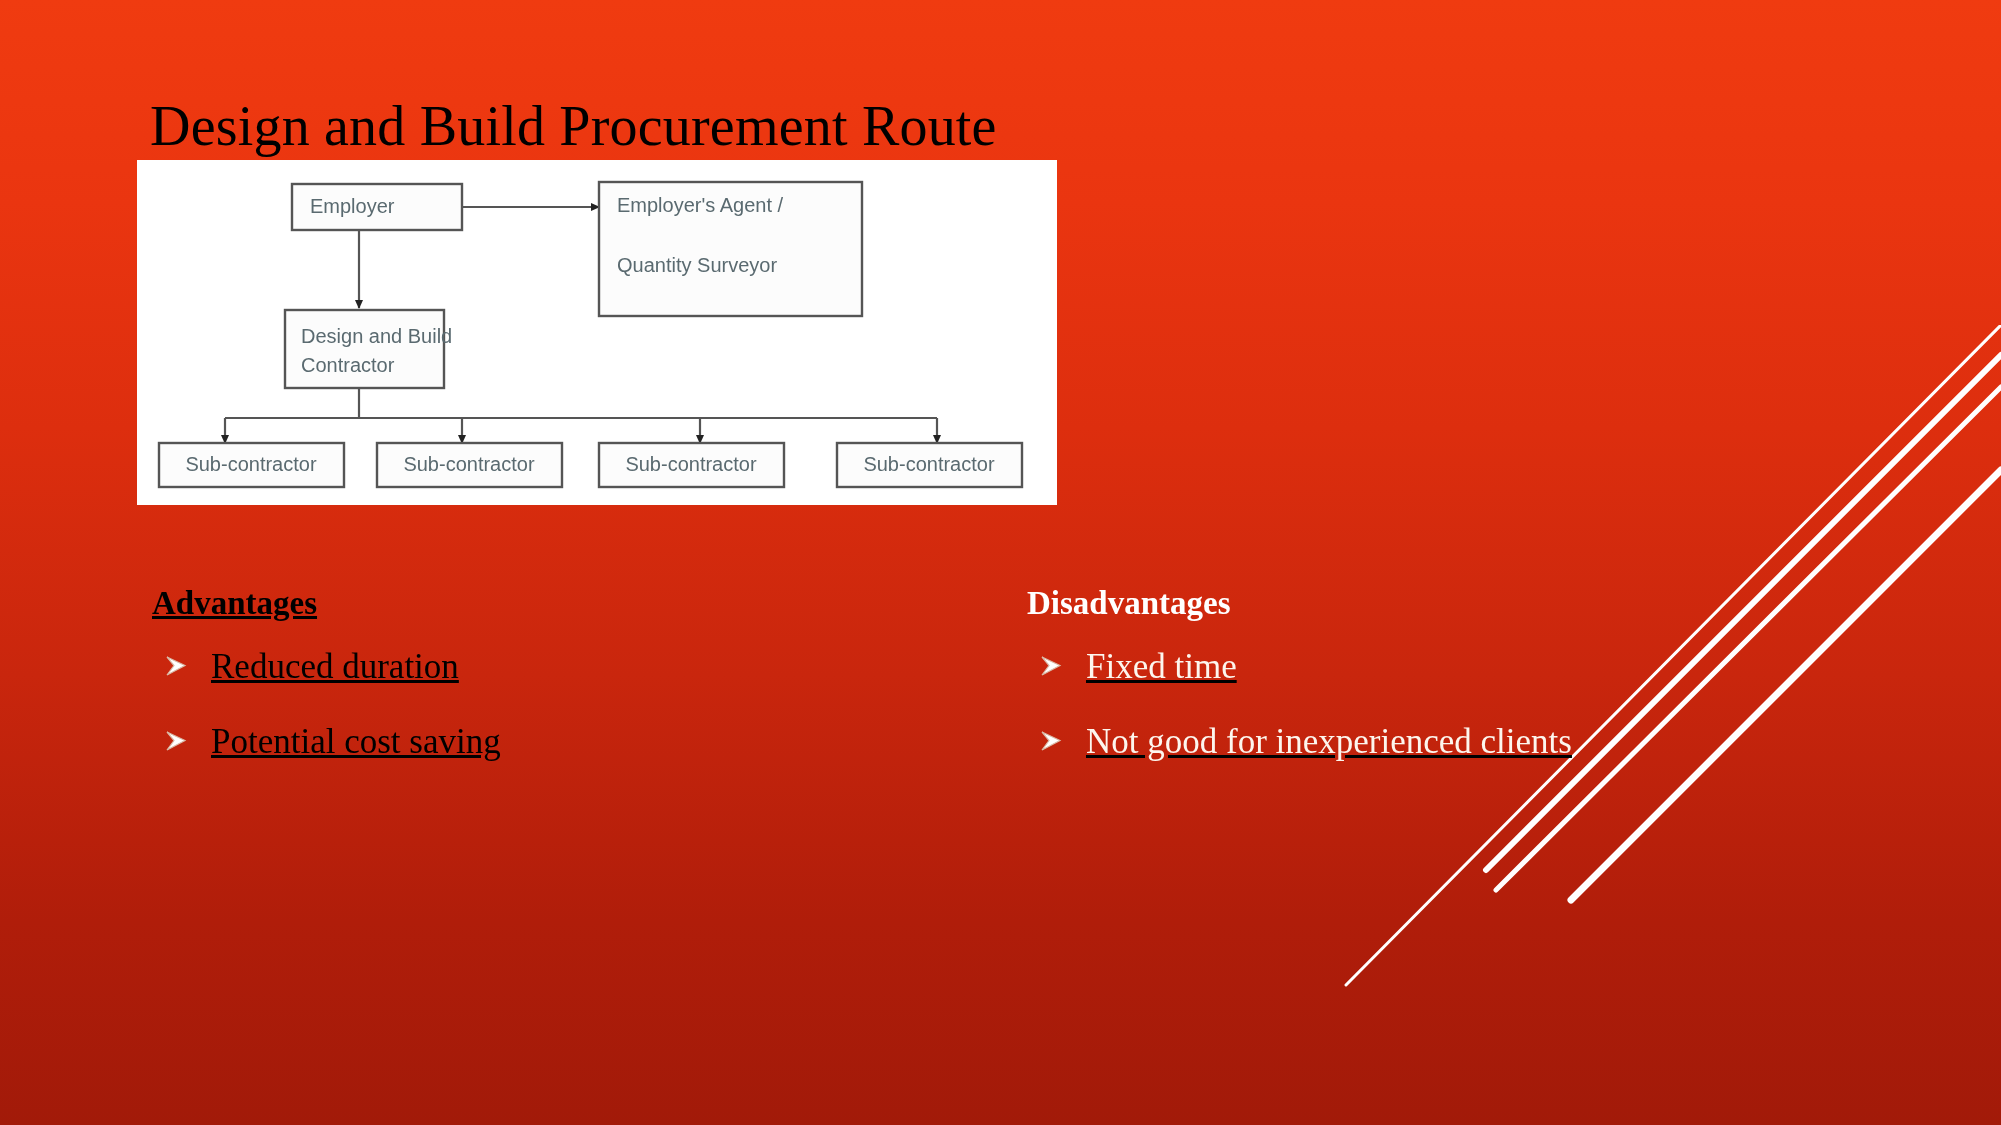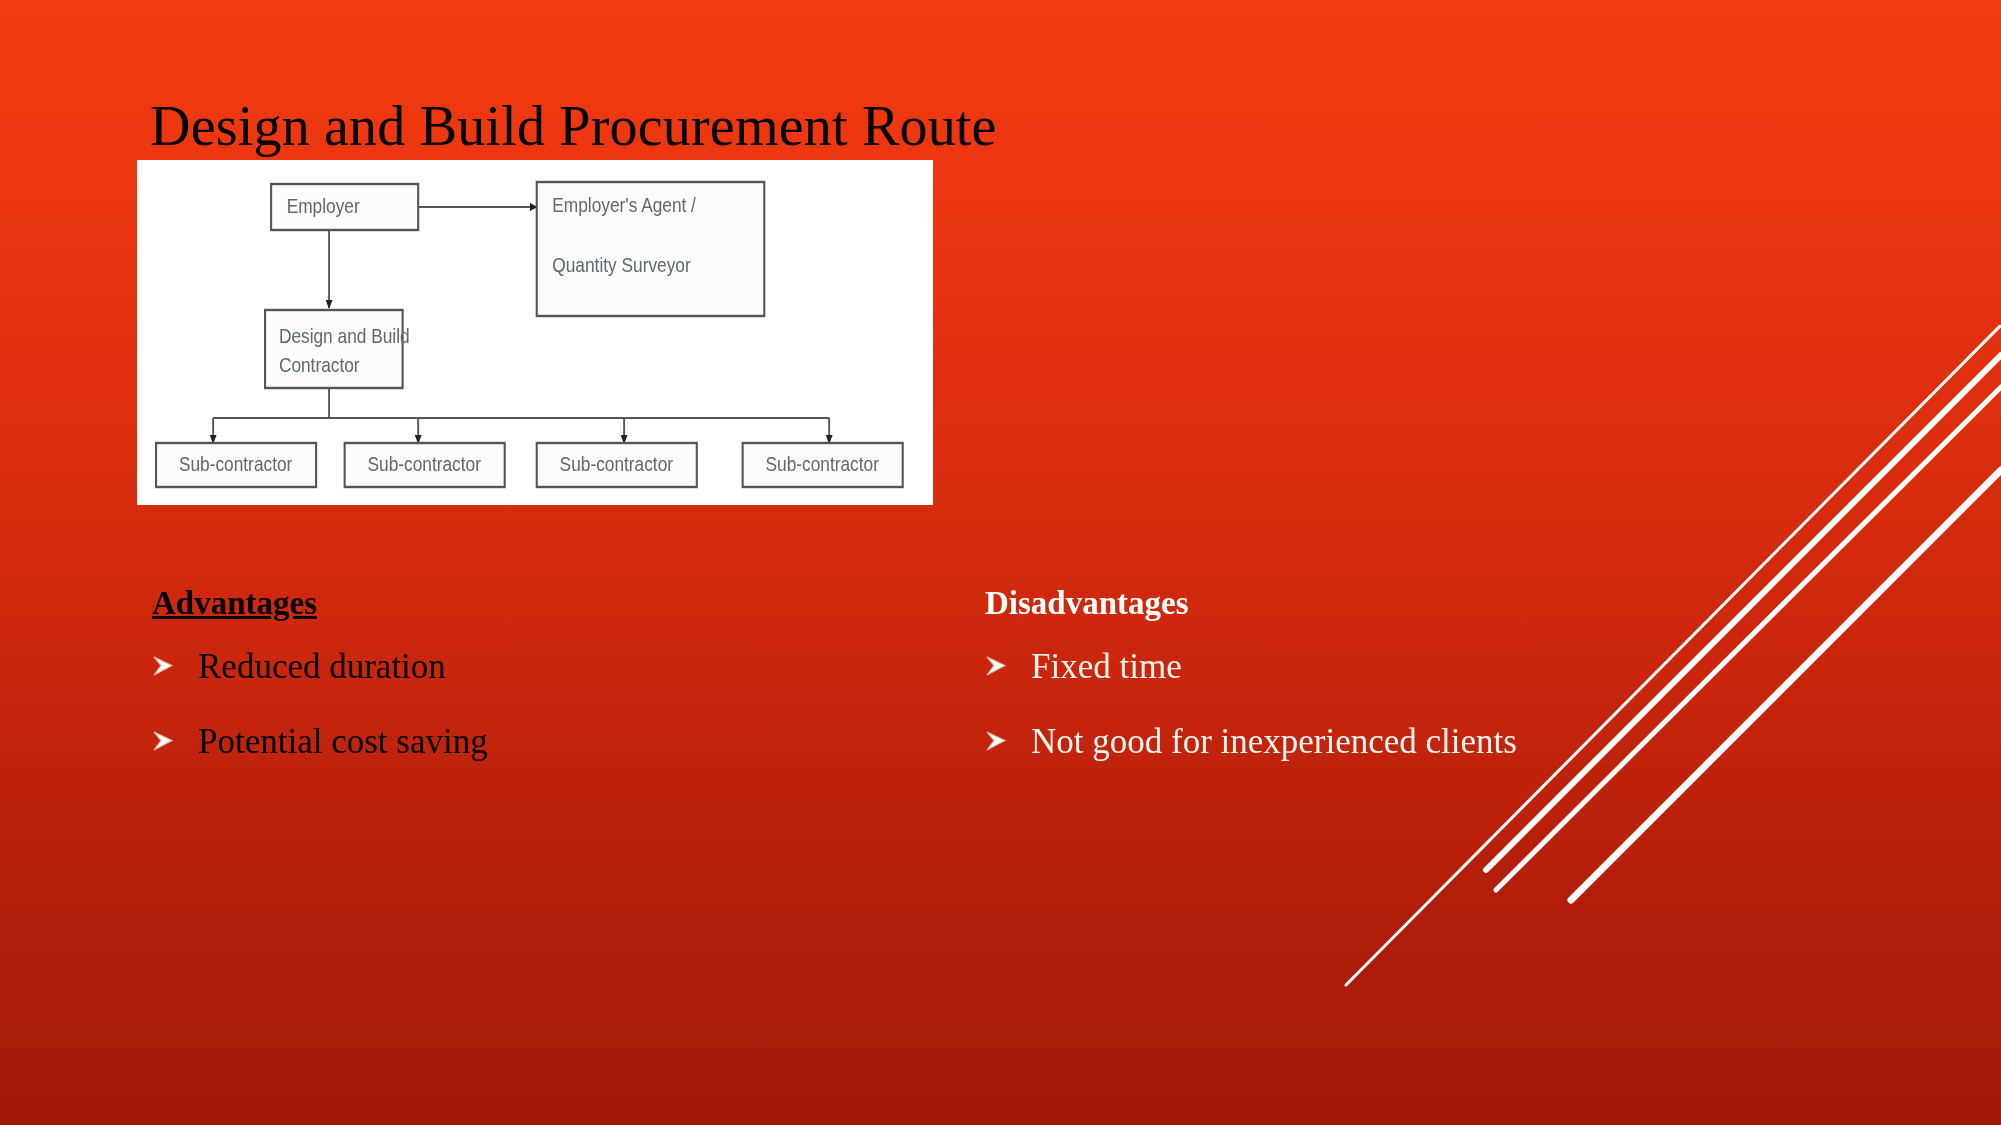--- a/index.html
+++ b/index.html
@@ -43,48 +43,49 @@
     font-weight: normal;
     letter-spacing: 0.2px;
     white-space: nowrap;
   }
 
   
   .diagram-frame {
     position: absolute;
     left: 137px;
     top: 160px;
-    width: 796px;
+    width: 920px;
     height: 345px;
     background: #ffffff;
     overflow: hidden;
   }
   .diagram-svg { display: block; width: 100%; height: 100%; }
 
   
   .col {
     position: absolute;
     top: 585px;
   }
   .col-adv  { left: 150px;  width: 820px; }
-  .col-dis  { left: 983px; width: 880px; }
+  .col-dis  { left: 1025px; width: 880px; }
 
   .col-heading {
     font-size: 33px;
     font-weight: bold;
     margin: 0 0 26px 2px;
     line-height: 1.1;
   }
   .col-adv .col-heading { color: #000000; text-decoration: underline; }
   .col-dis .col-heading { color: #ffffff; }
 
   ul.bullets {
     list-style: none;
-    margin: 0;
+    margin: 13px;
     padding: 0;
+    text-decoration: underline;
   }
   ul.bullets li {
     position: relative;
     padding-left: 48px;
     margin-bottom: 36px;
     font-size: 35px;
     line-height: 1.12;
     white-space: nowrap;
   }
   .col-adv ul.bullets li { color: #000000; }

